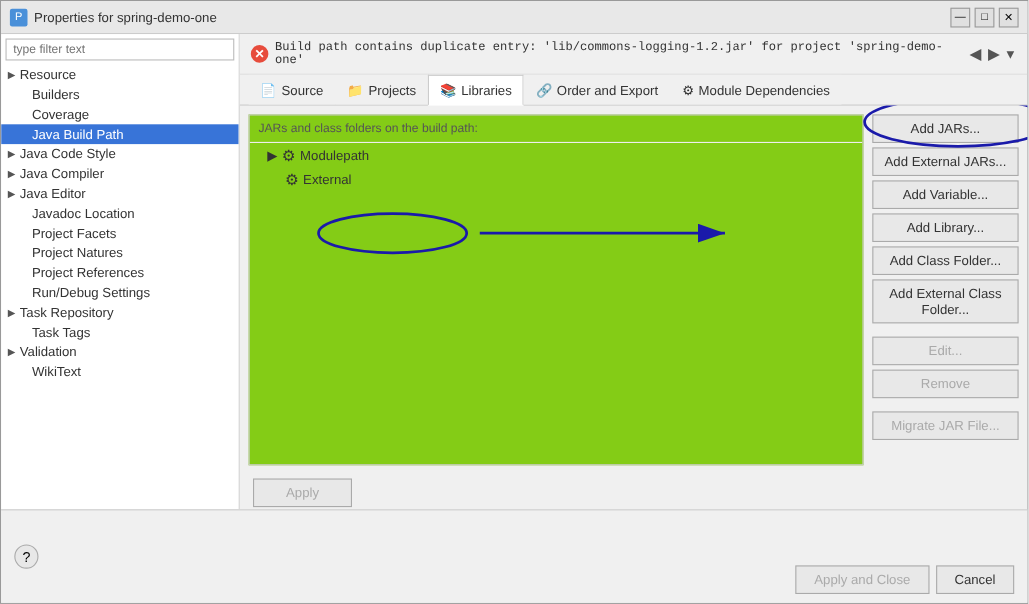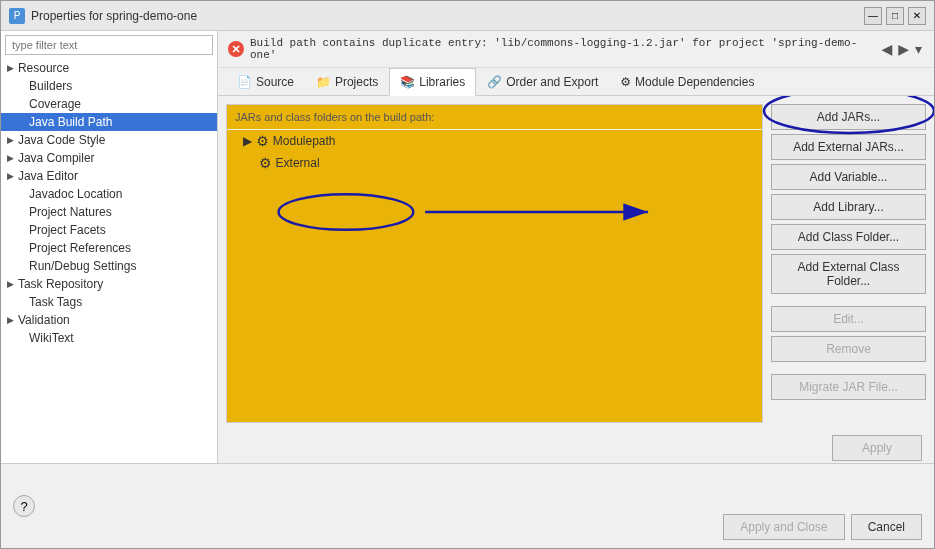--- a/index.html
+++ b/index.html
@@ -209,21 +209,21 @@
     .panel-body {
       display: flex;
       flex: 1;
       overflow: hidden;
       padding: 8px;
       gap: 8px;
     }
 
     .tree-panel {
       flex: 1;
-      background: #eab308;
+      background: #84cc16;
       border: 1px solid #ccc;
       overflow-y: auto;
       position: relative;
     }
 
     .tree-label {
       padding: 6px 8px;
       font-size: 11px;
       color: #555;
       border-bottom: 1px solid #eee;
@@ -246,21 +246,21 @@
     
     .annotation-overlay {
       position: absolute;
       top: 0; left: 0;
       width: 100%;
       height: 100%;
       pointer-events: none;
     }
 
     .buttons-panel {
-      width: 155px;
+      width: 133px;
       display: flex;
       flex-direction: column;
       gap: 4px;
     }
 
     .action-btn {
       padding: 5px 8px;
       background: #e8e8e8;
       border: 1px solid #aaa;
       cursor: pointer;
@@ -366,24 +366,24 @@
         <span>Java Compiler</span>
       </div>
       <div class="sidebar-item has-arrow">
         <span class="arrow">▶</span>
         <span>Java Editor</span>
       </div>
       <div class="sidebar-item" style="padding-left:28px">
         <span>Javadoc Location</span>
       </div>
       <div class="sidebar-item" style="padding-left:28px">
+        <span>Project Facets</span>
+      </div>
+      <div class="sidebar-item" style="padding-left:28px">
         <span>Project Natures</span>
-      </div>
-      <div class="sidebar-item" style="padding-left:28px">
-        <span>Project Facets</span>
       </div>
       <div class="sidebar-item" style="padding-left:28px">
         <span>Project References</span>
       </div>
       <div class="sidebar-item" style="padding-left:28px">
         <span>Run/Debug Settings</span>
       </div>
       <div class="sidebar-item has-arrow">
         <span class="arrow">▶</span>
         <span>Task Repository</span>
@@ -487,21 +487,21 @@
           <button class="action-btn disabled">Edit...</button>
           <button class="action-btn disabled">Remove</button>
 
           <div style="margin-top: 4px;"></div>
 
           <button class="action-btn disabled">Migrate JAR File...</button>
         </div>
 
       </div>
 
-      <div style="display:flex; justify-content:flex-end; padding: 4px 12px 2px;">
+      <div style="display:flex; padding: 4px 12px 2px;">
         <button class="action-btn disabled" style="width:90px;">Apply</button>
       </div>
 
     </div>
   </div>
 
   <div class="footer">
     <div class="footer-left">
       <button class="help-btn">?</button>
     </div>

